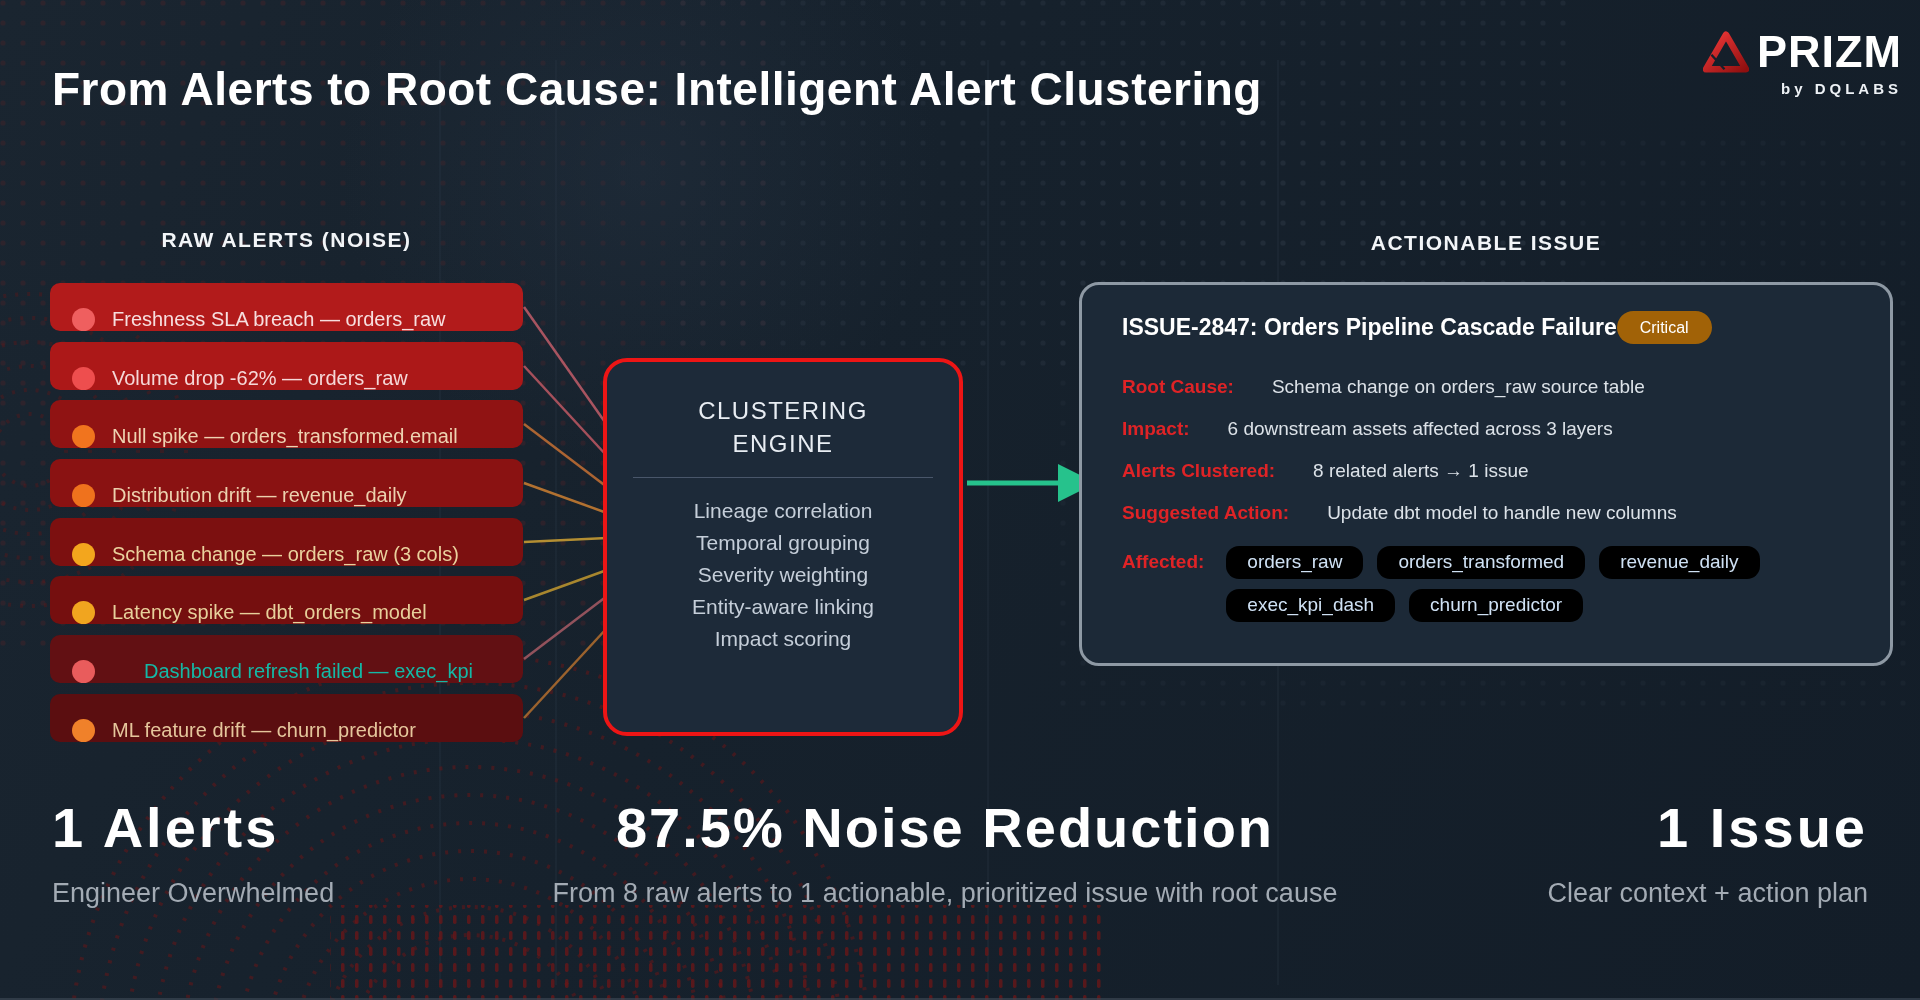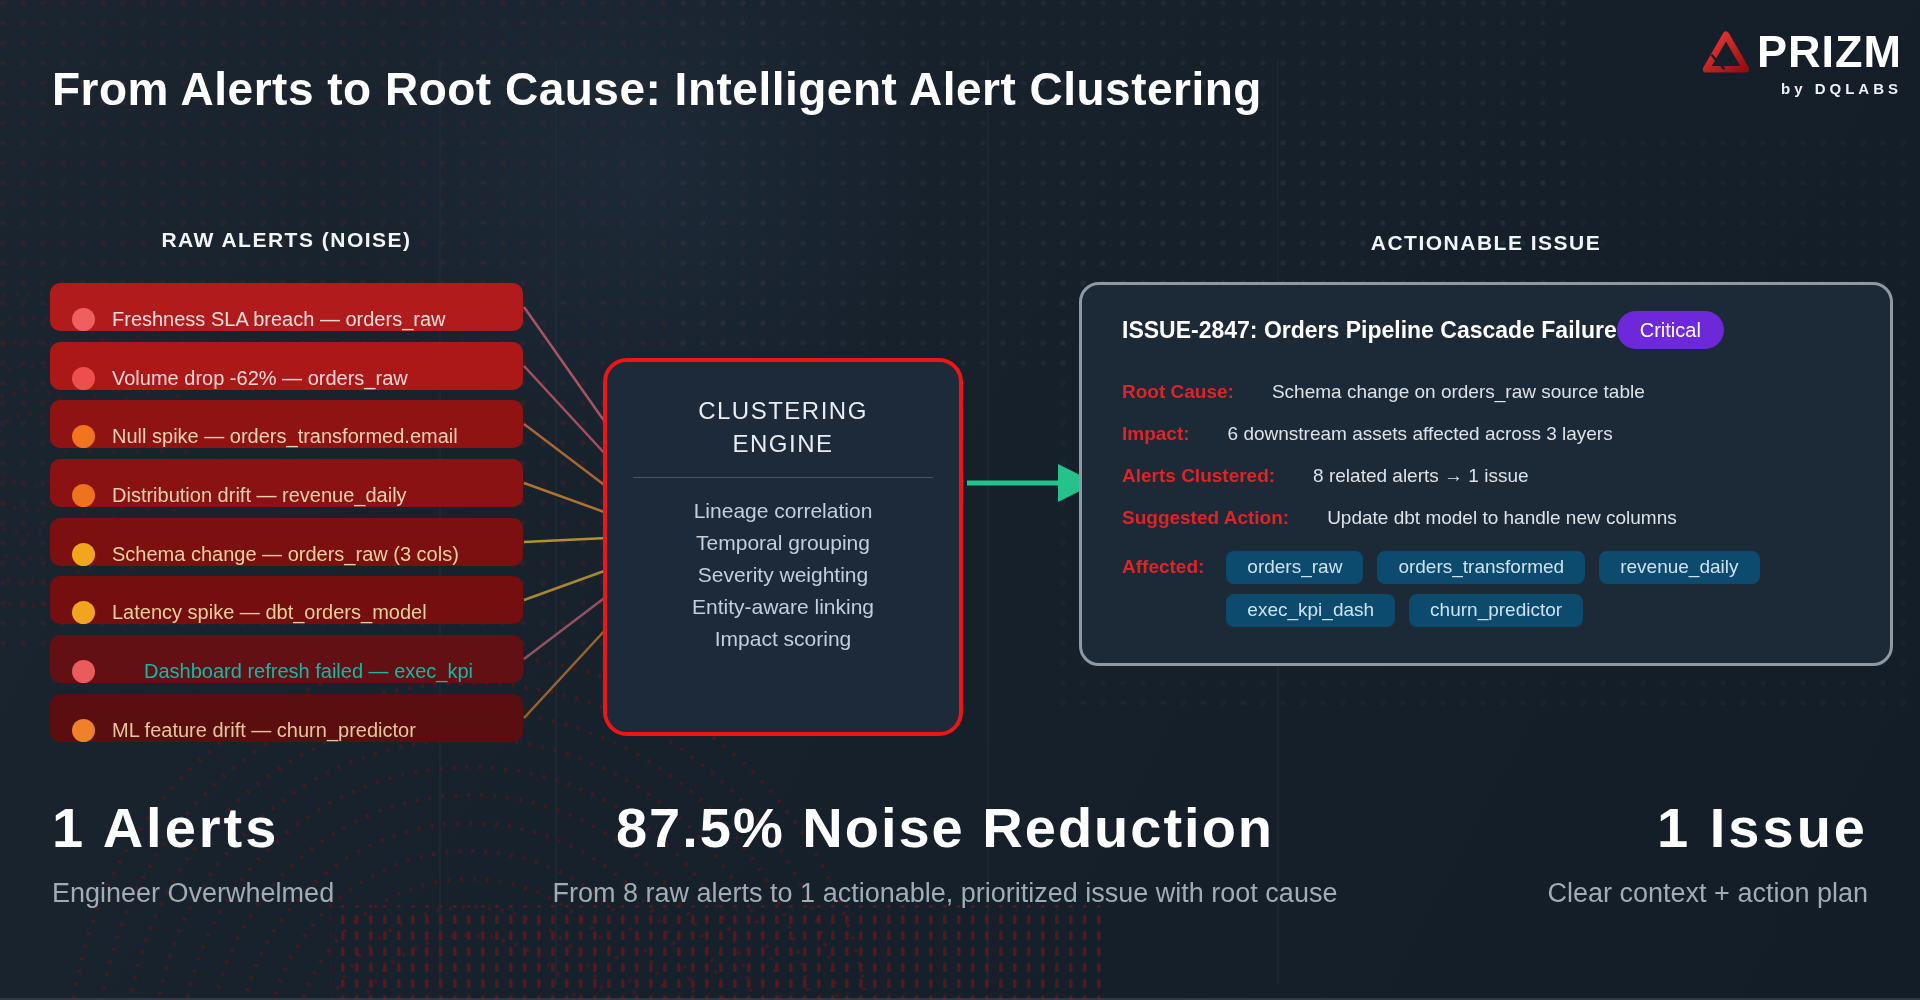--- a/index.html
+++ b/index.html
@@ -51,33 +51,33 @@
 
   
   .panel {
     position:absolute; left:1079px; top:282px; width:814px; height:384px; z-index:2;
     background:#1c2937; border:3px solid #8e99a4; border-radius:20px;
     padding:26px 44px 24px 40px;
   }
   .panel-header { display:flex; align-items:center; }
   .panel-title { font-size:23px; font-weight:700; color:#ffffff; }
   .badge {
-    background:#6d28d9; color:#ffffff; font-size:20px; border-radius:21px;
+    background:#a16207; color:#ffffff; font-size:16px; border-radius:21px;
     padding:7px 23px; line-height:1.2;
   }
   .fields { margin-top:32px; }
   .field-row { display:flex; align-items:flex-end; margin-bottom:20px; height:22px; }
   .field-label { font-size:19px; font-weight:700; color:#df2326; margin-right:38px; white-space:nowrap; }
   .field-value { font-size:19px; color:#dce2e8; white-space:nowrap; }
   .affected { display:flex; margin-top:22px; }
   .affected .field-label { margin-right:22px; padding-top:5px; }
   .chips { display:flex; flex-direction:column; gap:10px; }
   .chip-row { display:flex; gap:14px; }
   .chip {
-    background:#0c4a6e; color:#cfe1f4; font-size:19px; border-radius:8px;
+    background:#000000; color:#cfe1f4; font-size:19px; border-radius:13px;
     padding:5px 21px; line-height:1.2;
   }
 
   
   .stat { position:absolute; top:798px; z-index:2; }
   .stat-value { font-size:56px; font-weight:600; color:#ffffff; letter-spacing:3px; line-height:60px; }
   .stat-caption { margin-top:18px; font-size:27px; color:#a3abb4; line-height:34px; }
   .stat-left   { left:52px; text-align:left; }
   .stat-center { left:280px; width:1330px; text-align:center; }
   .stat-center .stat-value { letter-spacing:2px; }

